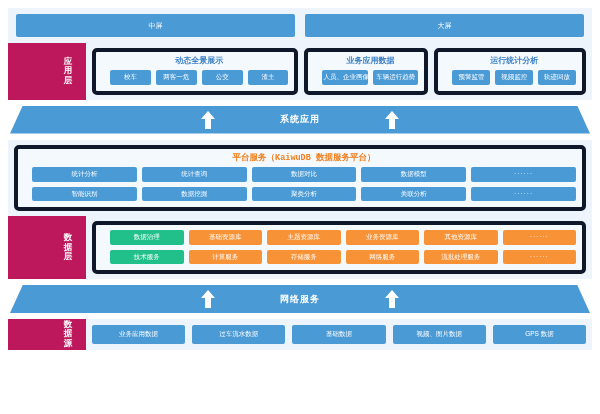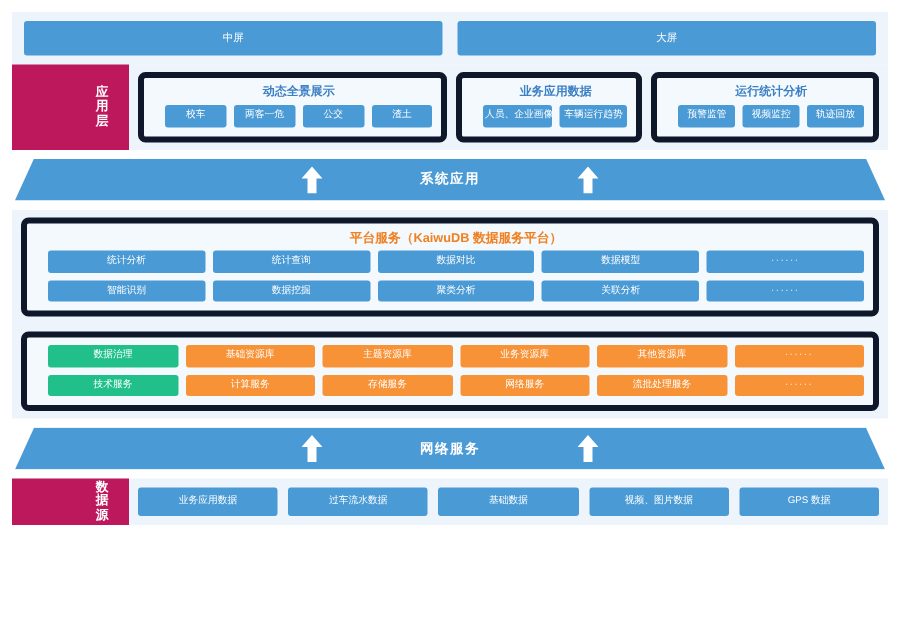--- a/index.html
+++ b/index.html
@@ -65,20 +65,21 @@
     text-align: center;
     font-size: 8px;
     font-weight: bold;
     color: #3b7fc4;
     margin-bottom: 5px;
     line-height: 1;
   }
   .card-title.orange {
     color: #f08020;
     font-size: 8.5px;
+    font-family: Liberation Mono, monospace;
   }
 
   .chip-row {
     display: flex;
     gap: 5px;
   }
   .chip-row + .chip-row { margin-top: 5px; }
 
   .chip {
     flex: 1 1 0;
@@ -238,20 +239,23 @@
         <div class="chip">数据挖掘</div>
         <div class="chip">聚类分析</div>
         <div class="chip">关联分析</div>
         <div class="chip dots">······</div>
       </div>
     </div>
   </div>
 </div>
 
 <div class="layer-strip" id="data-layer">
+  <div class="layer-tab">
+    <span>数据层</span>
+  </div>
   <div class="layer-body">
     <div class="card">
 
       <div class="chip-row">
         <div class="chip green">数据治理</div>
         <div class="chip orange">基础资源库</div>
         <div class="chip orange">主题资源库</div>
         <div class="chip orange">业务资源库</div>
         <div class="chip orange">其他资源库</div>
         <div class="chip orange dots">······</div>

